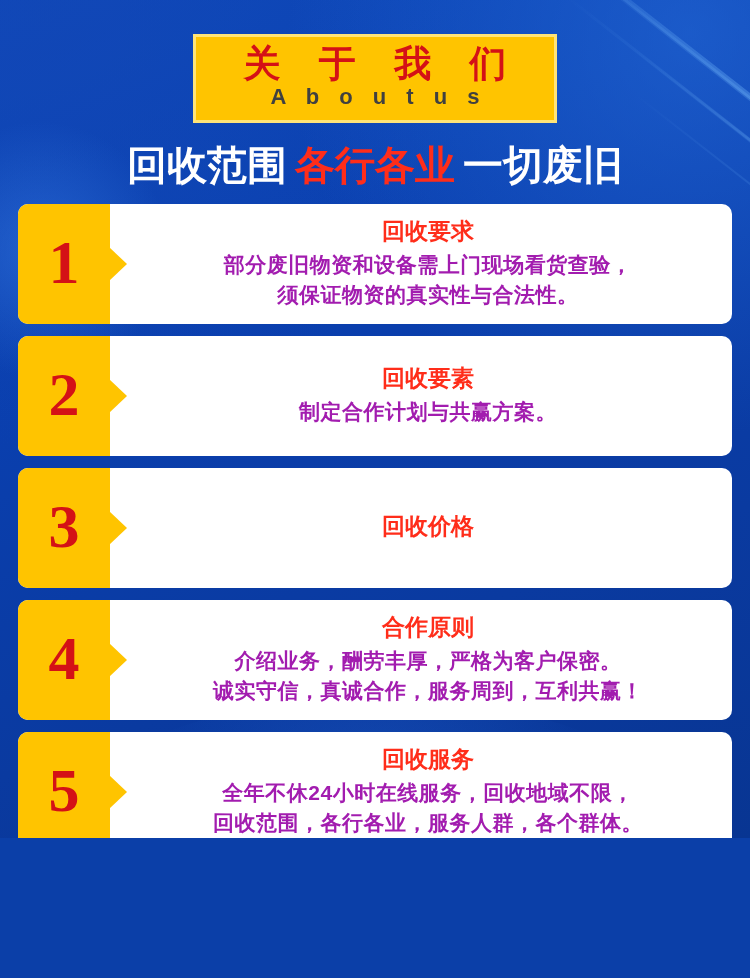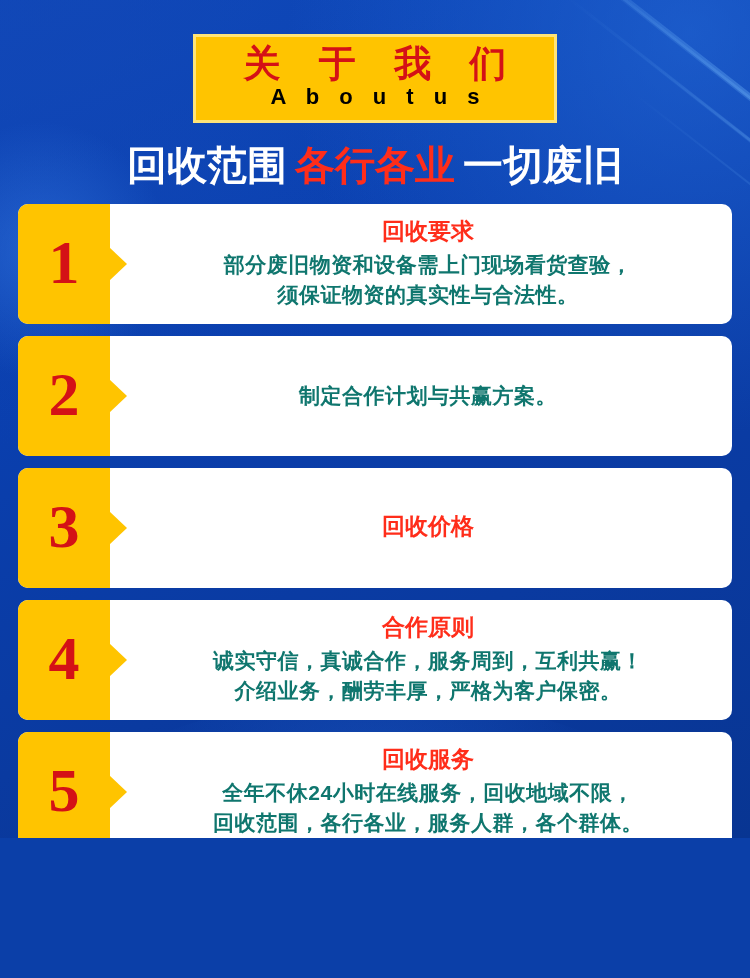--- a/index.html
+++ b/index.html
@@ -86,21 +86,21 @@
     font-weight: bold;
     color: #d41116;
     letter-spacing: 14px;
     text-indent: 14px;
     line-height: 1.15;
     white-space: nowrap;
   }
   .title-en {
     font-size: 22px;
     font-weight: bold;
-    color: #000000;
+    color: #404040;
     letter-spacing: 7px;
     text-indent: 7px;
     margin-top: -2px;
     white-space: nowrap;
   }
   .subtitle {
     margin-top: 20px;
     text-align: center;
     font-size: 40px;
     font-weight: bold;
@@ -166,21 +166,21 @@
   .row-title {
     font-size: 23px;
     font-weight: bold;
     color: #ff2d1a;
     line-height: 1.25;
     margin-bottom: 4px;
   }
   .row-line {
     font-size: 21px;
     font-weight: bold;
-    color: #0f766e;
+    color: #a21caf;
     line-height: 1.45;
     letter-spacing: 0.5px;
   }
 </style>
 </head>
 <body>
 
 <div class="poster">
 
   <div class="streaks">
@@ -214,41 +214,42 @@
         <div class="row-line">部分废旧物资和设备需上门现场看货查验，</div>
         <div class="row-line">须保证物资的真实性与合法性。</div>
       </div>
     </div>
 
     <div class="row">
       <div class="num-box">
         <span class="num">2</span>
       </div>
       <div class="content">
+        <div class="row-title">回收要素</div>
         <div class="row-line">制定合作计划与共赢方案。</div>
       </div>
     </div>
 
     <div class="row">
       <div class="num-box">
         <span class="num">3</span>
       </div>
       <div class="content">
         <div class="row-title">回收价格</div>
       </div>
     </div>
 
     <div class="row">
       <div class="num-box">
         <span class="num">4</span>
       </div>
       <div class="content">
         <div class="row-title">合作原则</div>
+        <div class="row-line">介绍业务，酬劳丰厚，严格为客户保密。</div>
         <div class="row-line">诚实守信，真诚合作，服务周到，互利共赢！</div>
-        <div class="row-line">介绍业务，酬劳丰厚，严格为客户保密。</div>
       </div>
     </div>
 
     <div class="row">
       <div class="num-box">
         <span class="num">5</span>
       </div>
       <div class="content">
         <div class="row-title">回收服务</div>
         <div class="row-line">全年不休24小时在线服务，回收地域不限，</div>

